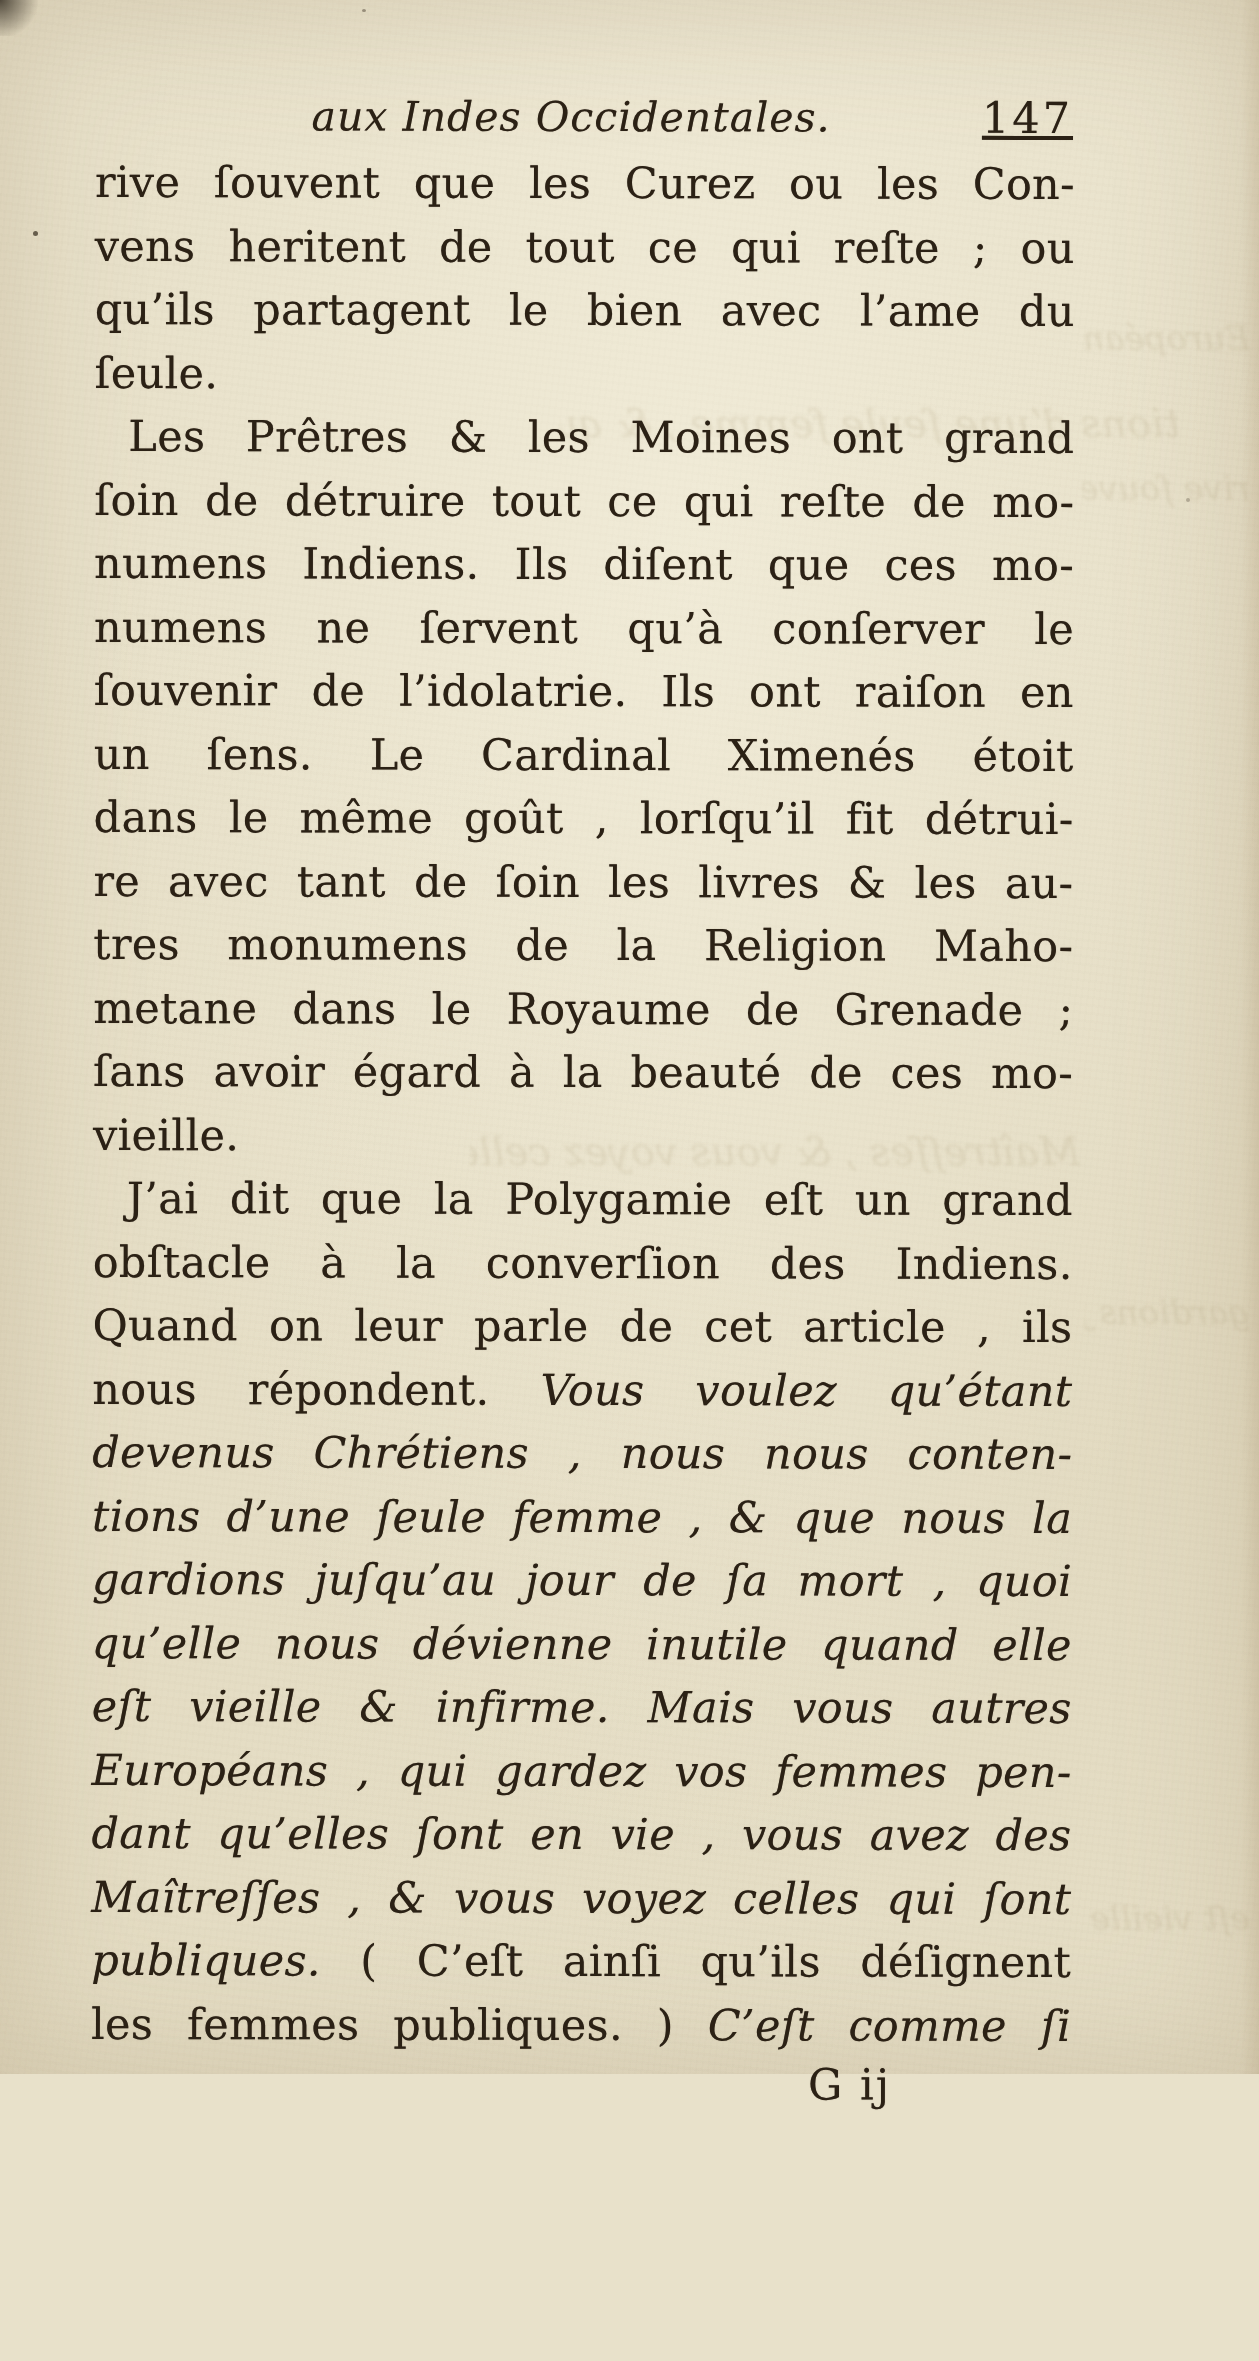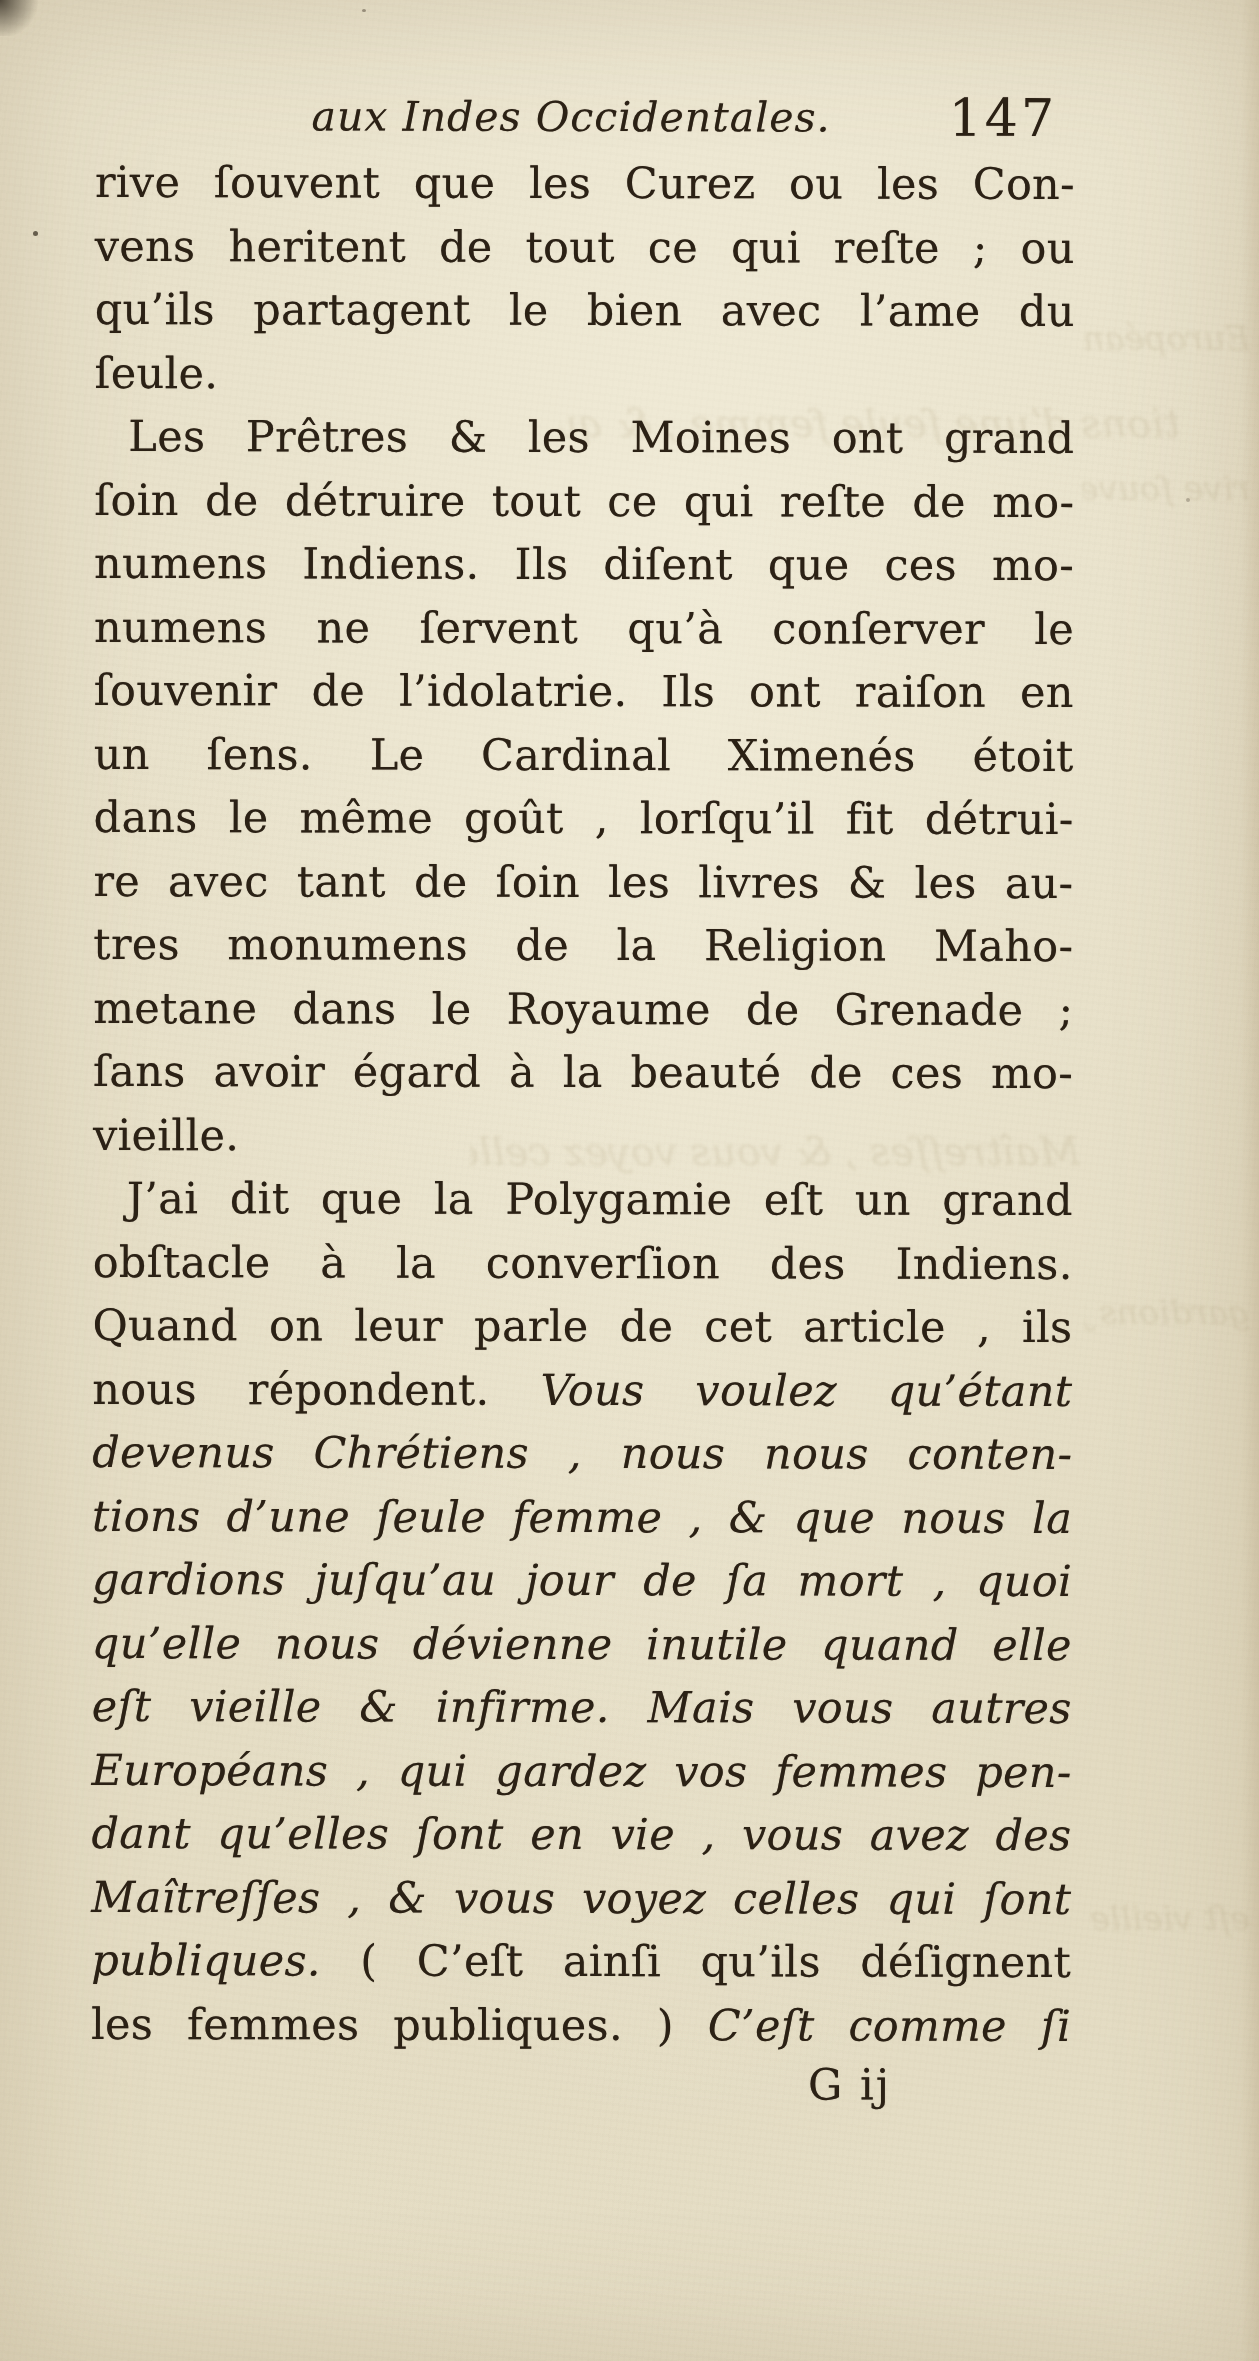--- a/index.html
+++ b/index.html
@@ -4,21 +4,21 @@
 <style>
   html, body { margin: 0; padding: 0; }
   body {
     width: 1259px; height: 2361px;
     background: var(--paper, #e8e1ca);
     overflow: hidden;
     font-family: "DejaVu Serif", "Liberation Serif", serif;
   }
   .page {
     position: relative;
-    width: 1259px; height: 2361px;
+    width: 1259px; height: 2074px;
     background-color: var(--paper, #e8e1ca);
     background-image:
       radial-gradient(ellipse at 55% 28%, rgba(255,252,238,0.38), rgba(255,252,238,0) 62%),
       radial-gradient(ellipse at 88% 70%, rgba(206,194,160,0.22), rgba(206,194,160,0) 55%),
       radial-gradient(ellipse at 6% 92%, rgba(210,198,164,0.20), rgba(210,198,164,0) 50%),
       repeating-linear-gradient(7deg,  rgba(120,105,75,0.020) 0 3px, rgba(0,0,0,0) 3px 8px),
       repeating-linear-gradient(97deg, rgba(120,105,75,0.016) 0 2px, rgba(0,0,0,0) 2px 6px);
     box-shadow: inset 0 0 140px rgba(150,130,92,0.28);
   }
   .scan-content {
@@ -32,24 +32,25 @@
     position: absolute; left: 95px; top: 86px; width: 980px; height: 60px;
   }
   .running-title {
     display: block; text-align: center;
     transform: translateX(-14px);
     font-style: italic; font-size: 41px; line-height: 60px;
     letter-spacing: 1px;
     text-shadow: 0 0 0.7px rgba(43,33,21,0.55);
   }
   .page-number {
-    position: absolute; right: 18px; top: 0;
-    font-size: 52px; line-height: 60px;
+    position: absolute; right: 2px; top: 0;
+    font-size: 43px; line-height: 60px;
     letter-spacing: 3px;
     text-shadow: 0 0 0.7px rgba(43,33,21,0.55);
+    text-decoration: underline;
   }
   
   .body-text {
     position: absolute; left: 95px; top: 151px; width: 980px;
   }
   .line {
     height: 63.5px; line-height: 63.5px;
     font-size: 43px;
     letter-spacing: 0.3px;
     text-shadow: 0 0 0.7px rgba(43,33,21,0.55);

